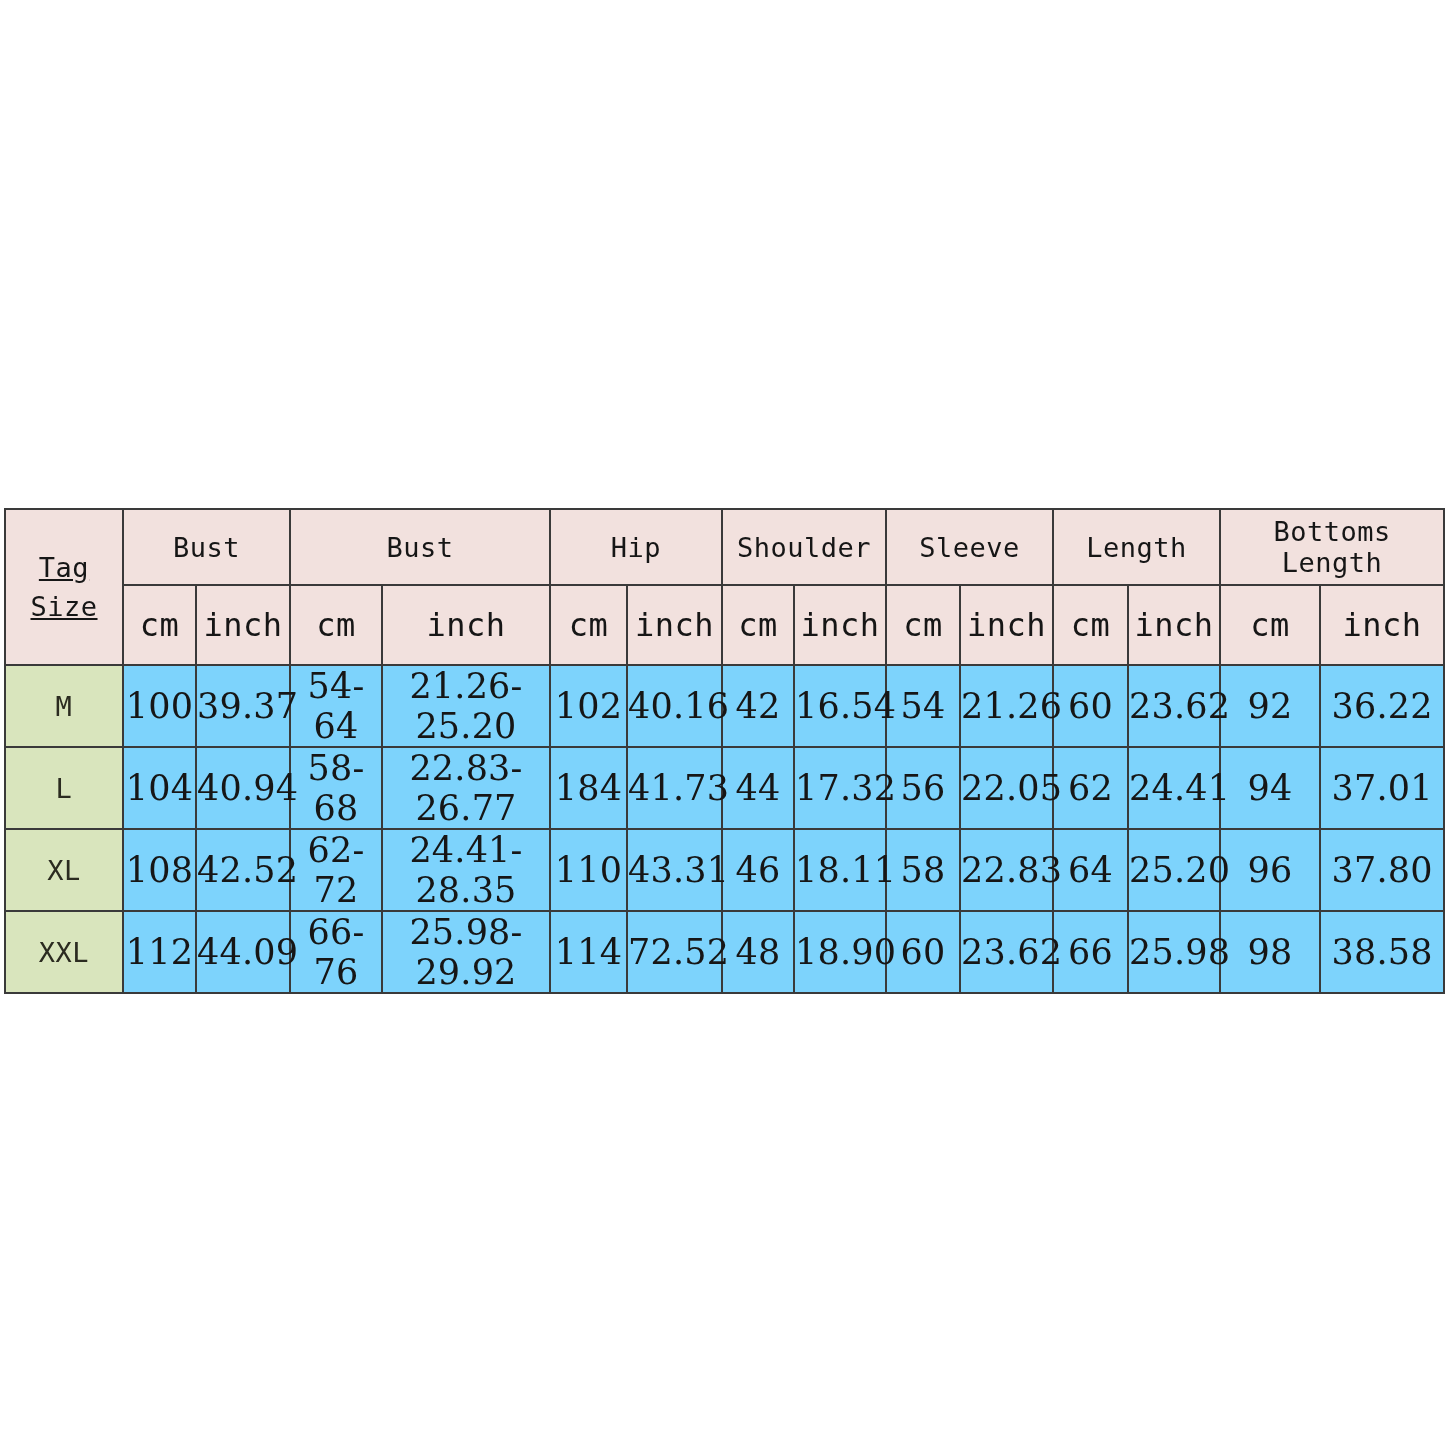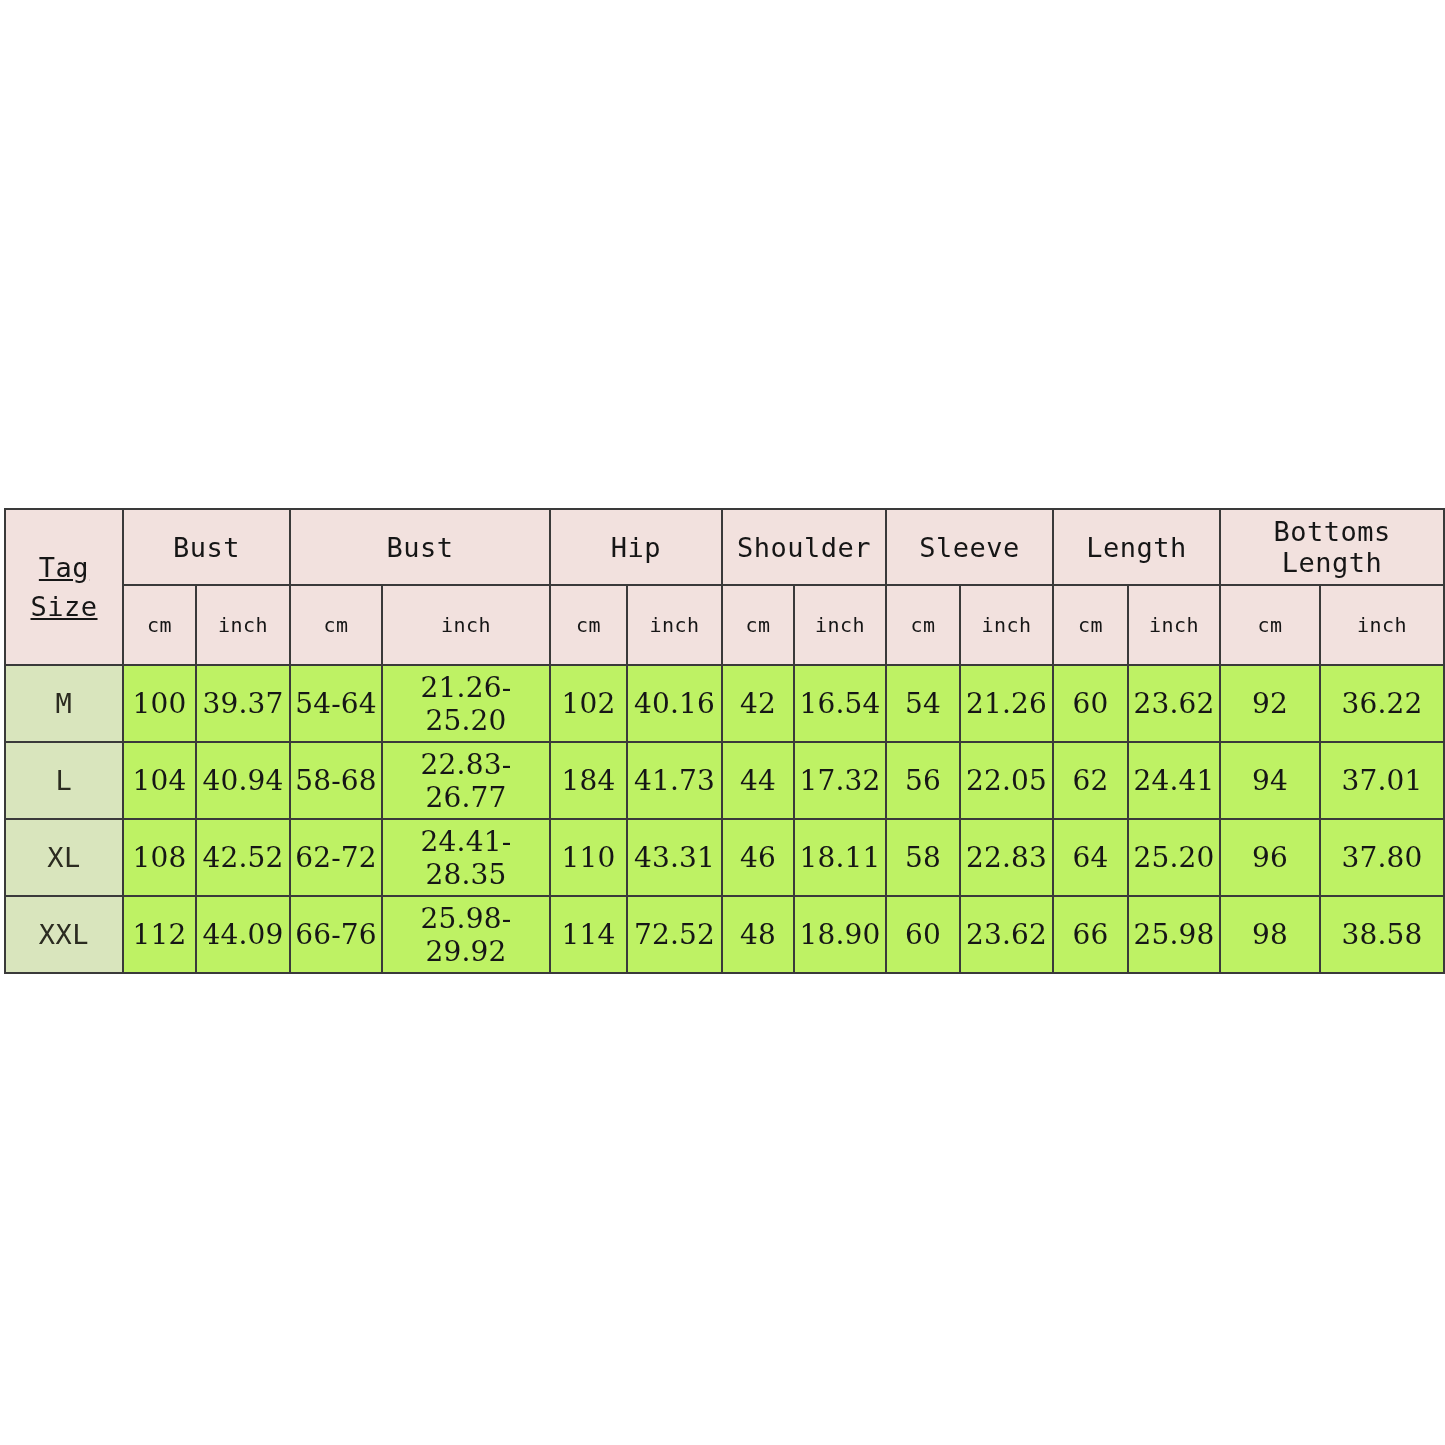--- a/index.html
+++ b/index.html
@@ -55,42 +55,42 @@
     font-size: 27px;
     letter-spacing: 0.5px;
   }
 
   
   tr.head-unit th {
     height: 78px;
     background: #f2e1de;
     font-family: "DejaVu Sans Mono", "Liberation Mono", monospace;
     font-weight: 400;
-    font-size: 20px;
+    font-size: 32px;
     letter-spacing: 0.5px;
   }
 
   
   th.tag-size {
     background: #b4cce5;
     font-family: "DejaVu Sans Mono", "Liberation Mono", monospace;
     font-weight: 400;
     font-size: 27px;
     line-height: 1.45;
     letter-spacing: 0.5px;
     white-space: pre-line;
     text-decoration: underline;
   }
 
   
   tbody tr td {
     height: 75px;
-    background: #bef264;
+    background: #7dd3fc;
     font-family: "DejaVu Serif", "Liberation Serif", serif;
-    font-size: 28px;
+    font-size: 35px;
     font-weight: 400;
     letter-spacing: 0.2px;
   }
 
   tbody tr td.size-label {
     background: #d9e5bd;
     font-family: "DejaVu Sans Mono", "Liberation Mono", monospace;
     font-size: 27px;
     letter-spacing: 0.5px;
     color: #2b2b20;

